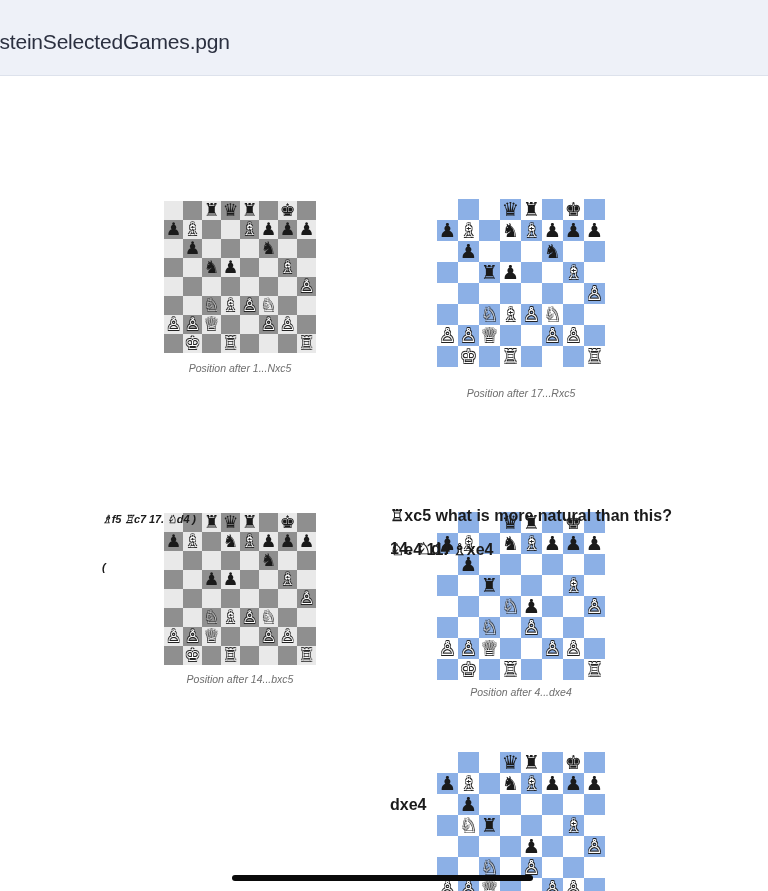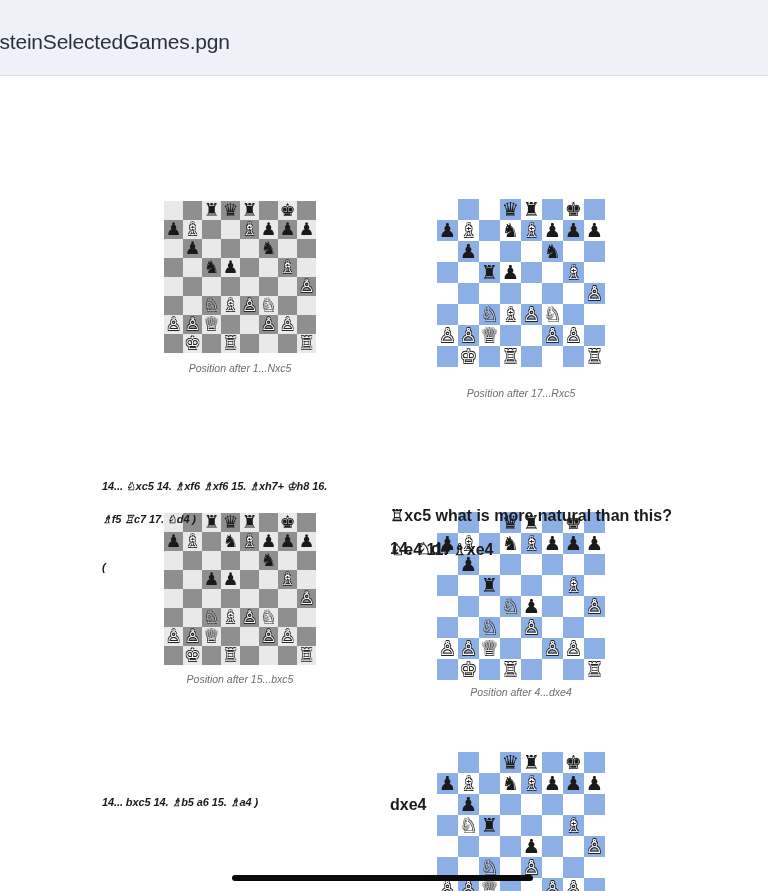--- a/index.html
+++ b/index.html
@@ -478,21 +478,21 @@
         <div class="sq l">
           <span class="pc w" style="font-size: 17.48px;">♖</span>
         </div>
         <div class="sq d"></div>
         <div class="sq l"></div>
         <div class="sq d"></div>
         <div class="sq l">
           <span class="pc w" style="font-size: 17.48px;">♖</span>
         </div>
       </div>
-      <div class="board-caption" style="left: 124px; top: 597px; width: 232px;">Position after 15...bxc5</div>
+      <div class="board-caption" style="left: 124px; top: 597px; width: 232px;">Position after 14...bxc5</div>
       <div class="board blue" style="left: 437px; top: 436px; width: 168px; height: 168px;">
         <div class="sq l"></div>
         <div class="sq d"></div>
         <div class="sq l"></div>
         <div class="sq d">
           <span class="pc b" style="font-size: 19.32px;">♛</span>
         </div>
         <div class="sq l">
           <span class="pc b" style="font-size: 19.32px;">♜</span>
         </div>
@@ -704,27 +704,25 @@
         <div class="sq d">
           <span class="pc w" style="font-size: 19.32px;">♙</span>
         </div>
         <div class="sq l">
           <span class="pc w" style="font-size: 19.32px;">♙</span>
         </div>
         <div class="sq d"></div>
       </div>
     </div>
 
-  <div class="movetext italic" style="left:102px; top:395px; width:280px;">14... ♘xc5 14. ♗xf6 ♗xf6 15. ♗xh7+ ♔h8 16.</div>
 
   <div class="movetext italic" style="left:102px; top:428px; width:280px;">♗f5 ♖c7 17. ♘d4 )</div>
 
   <div class="movetext italic" style="left:102px; top:476px; width:40px;">(</div>
 
-  <div class="movetext italic" style="left:102px; top:711px; width:300px;">14... bxc5 14. ♗b5 a6 15. ♗a4 )</div>
 
   <div class="movetext plain" style="left:390px; top:423px; width:300px;">
     <b>♖xc5 what is more natural than this? 14. ♘d4</b>
   </div>
 
   <div class="movetext plain" style="left:390px; top:457px; width:300px;">
     <b>♘e4 11. ♗xe4</b>
   </div>
 
   <div class="movetext plain" style="left:390px; top:712px; width:300px;">

